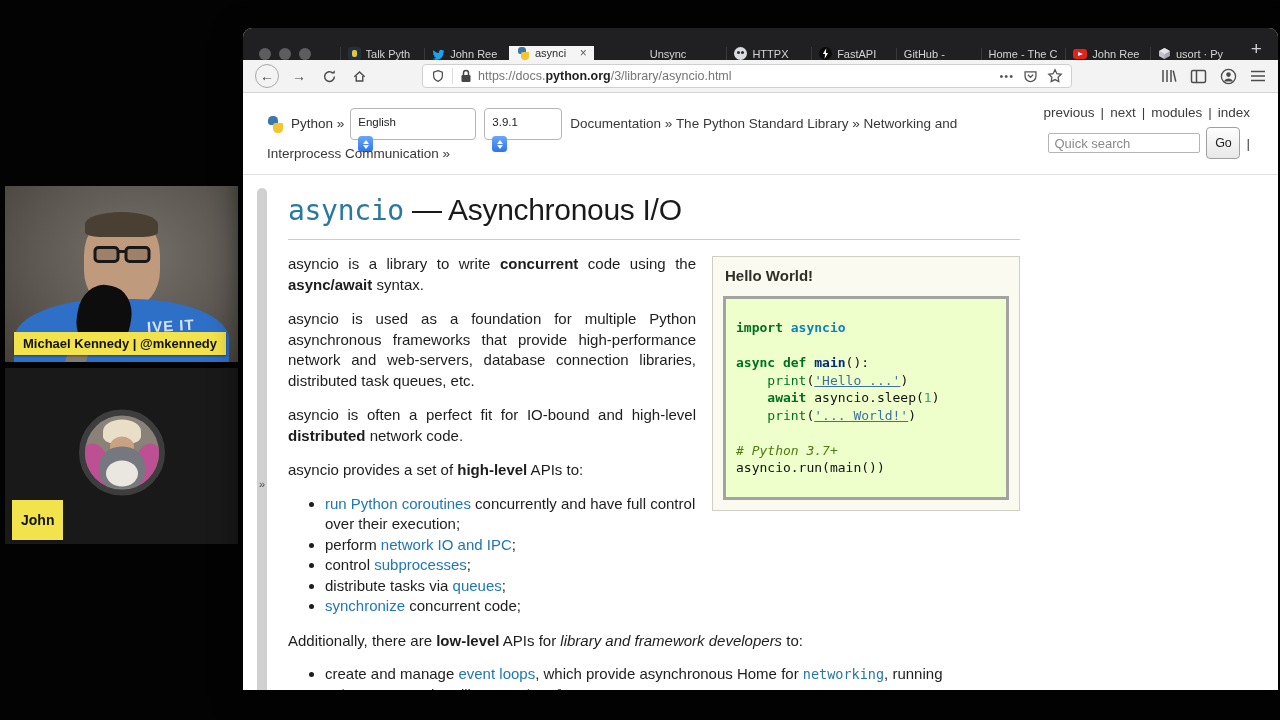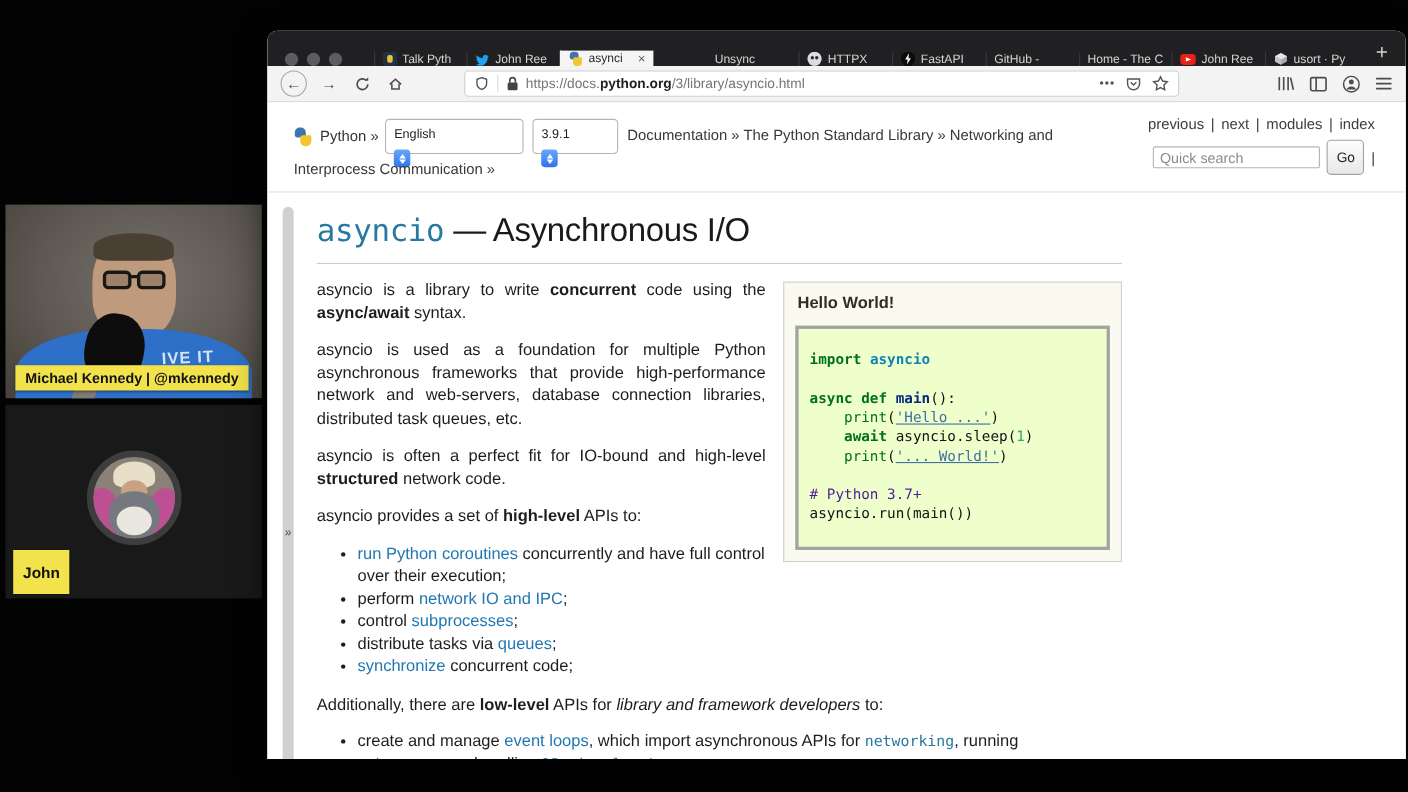--- a/index.html
+++ b/index.html
@@ -134,21 +134,21 @@
   .topic-title { font-size:15px; font-weight:bold; color:#2f2f28; margin:10px 12px 9px 12px; }
   .codebox { margin:12px 10px 10px 10px; background:#eeffcc; border:3px solid #a3a3a3; padding:20px 10px; }
   .code-line { font-family:"DejaVu Sans Mono",monospace; font-size:13px; line-height:17.5px;
                white-space:pre; min-height:17.5px; color:#111; }
   .k  { color:#007020; font-weight:bold; }
   .nn { color:#0e84b5; font-weight:bold; }
   .nf { color:#06287e; font-weight:bold; }
   .nb { color:#007020; }
   .s  { color:#4070a0;text-decoration:underline; }
   .m  { color:#40a070; }
-  .c  { color:#4c1d95; }
+  .c  { color:#4d7c0f; font-style:italic; }
 
   .content p { font-size:15px; line-height:20.5px; text-align:justify; margin-top:14px; }
   .content ul { margin:13px 0 0 0; padding-left:37px; }
   .content li { font-size:15px; line-height:20.5px; }
   .b { font-weight:bold; }
   .i { font-style:italic; }
   .a { color:#2277b2; }
   .ca { color:#2878a2; font-family:"DejaVu Sans Mono",monospace; font-size:13.5px; }
   .bc-link { color:#383838; }
 
@@ -370,31 +370,31 @@
           <div class="code-line"><span>    </span><span class="k">await</span><span> asyncio.sleep(</span><span class="m">1</span><span>)</span></div>
           <div class="code-line"><span>    </span><span class="nb">print</span><span>(</span><span class="s">'... World!'</span><span>)</span></div>
           <div class="code-line"><span></span></div>
           <div class="code-line"><span class="c"># Python 3.7+</span></div>
           <div class="code-line"><span>asyncio.run(main())</span></div>
         </div>
       </div>
 
       <p><span>asyncio is a library to write </span><span class="b">concurrent</span><span> code using the </span><span class="b">async/await</span><span> syntax.</span></p>
       <p><span>asyncio is used as a foundation for multiple Python asynchronous frameworks that provide high-performance network and web-servers, database connection libraries, distributed task queues, etc.</span></p>
-      <p><span>asyncio is often a perfect fit for IO-bound and high-level </span><span class="b">structured</span><span> network code.</span></p>
+      <p><span>asyncio is often a perfect fit for IO-bound and high-level </span><span class="b">distributed</span><span> network code.</span></p>
       <p><span>asyncio provides a set of </span><span class="b">high-level</span><span> APIs to:</span></p>
 
       <ul>
         <li><span class="a">run Python coroutines</span><span> concurrently and have full control over their execution;</span></li>
         <li><span>perform </span><span class="a">network IO and IPC</span><span>;</span></li>
         <li><span>control </span><span class="a">subprocesses</span><span>;</span></li>
         <li><span>distribute tasks via </span><span class="a">queues</span><span>;</span></li>
         <li><span class="a">synchronize</span><span> concurrent code;</span></li>
       </ul>
 
       <p><span>Additionally, there are </span><span class="b">low-level</span><span> APIs for </span><span class="i">library and framework developers</span><span> to:</span></p>
 
       <ul>
-        <li><span>create and manage </span><span class="a">event loops</span><span>, which import asynchronous APIs for </span><span class="ca">networking</span><span>, running </span><span class="ca">subprocesses</span><span>, handling </span><span class="ca">OS signals</span><span>, etc;</span></li>
+        <li><span>create and manage </span><span class="a">event loops</span><span>, which provide asynchronous Home for </span><span class="ca">networking</span><span>, running </span><span class="ca">subprocesses</span><span>, handling </span><span class="ca">OS signals</span><span>, etc;</span></li>
       </ul>
     </div>
   </div>
 </div>
 
 </body></html>

